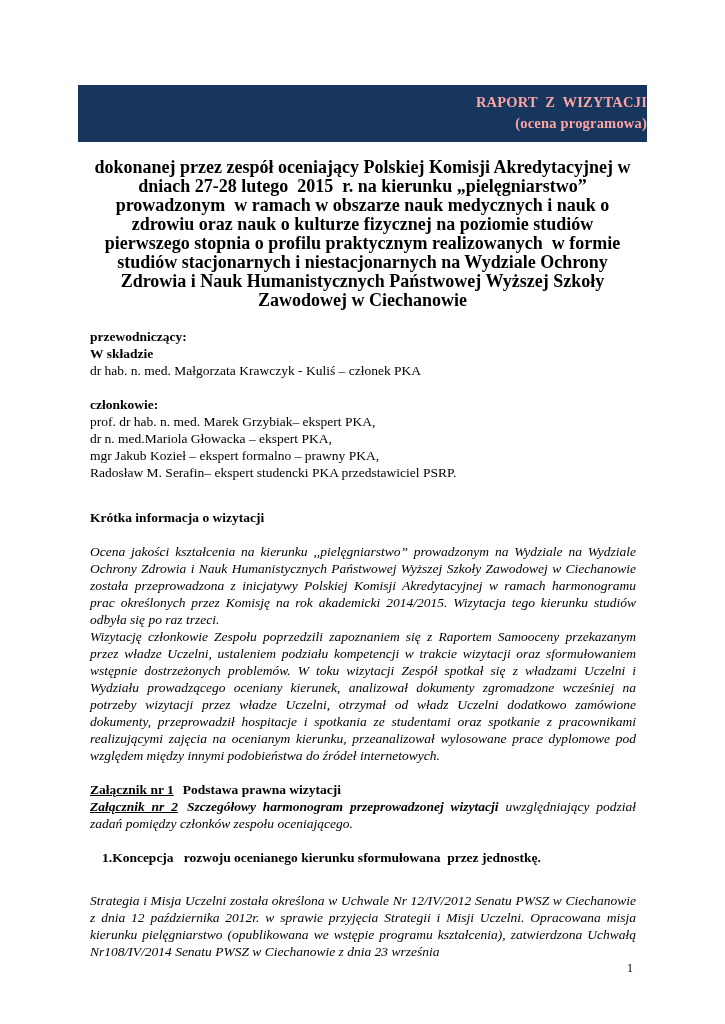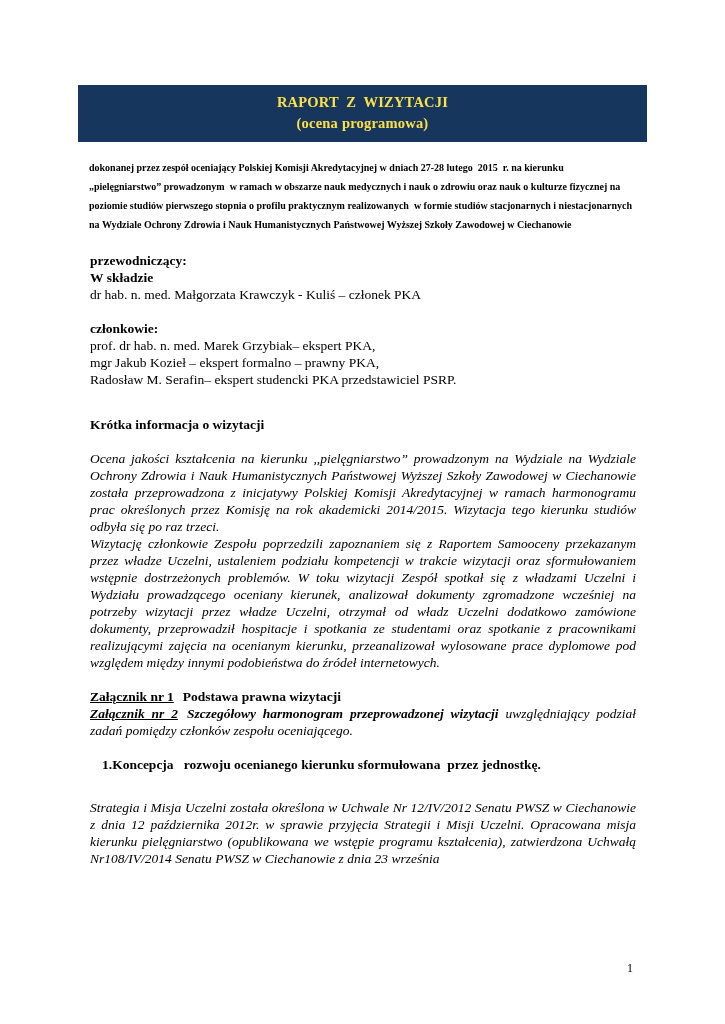--- a/index.html
+++ b/index.html
@@ -10,38 +10,38 @@
     width:725px;
     height:1024px;
     background:#ffffff;
     overflow:hidden;
     margin:0 auto;
   }
   .content { padding:85px 78px 0 78px; }
 
   .title-box {
     background:#17365d;
-    color:#fde047;
-    text-align:center;
+    color:#fca5a5;
+    text-align:right;
     padding:7px 0 8px 0;
   }
   .title-line {
     font-weight:bold;
     font-size:14.5px;
     line-height:21px;
     white-space:pre-wrap;
     letter-spacing:0.2px;
   }
 
   .intro {
     margin:16px 11px 0 11px;
     font-weight:bold;
-    font-size:10px;
+    font-size:18px;
     line-height:19px;
-    text-align:left;
+    text-align:center;
     white-space:pre-wrap;
   }
 
   .txt { font-size:13.5px; line-height:17px; }
   .inner { margin-left:12px; margin-right:11px; }
   .bold { font-weight:bold; }
   .u { text-decoration:underline; }
   .just { text-align:justify;font-style:italic; }
   .gap { height:17px; }
 
@@ -75,20 +75,21 @@
 
     <p class="intro">dokonanej przez zespół oceniający Polskiej Komisji Akredytacyjnej w dniach 27-28 lutego  2015  r. na kierunku „pielęgniarstwo” prowadzonym  w ramach w obszarze nauk medycznych i nauk o zdrowiu oraz nauk o kulturze fizycznej na poziomie studiów pierwszego stopnia o profilu praktycznym realizowanych  w formie studiów stacjonarnych i niestacjonarnych na Wydziale Ochrony Zdrowia i Nauk Humanistycznych Państwowej Wyższej Szkoły Zawodowej w Ciechanowie</p>
 
     <div class="composition inner txt">
       <div class="bold">przewodniczący:</div>
       <div class="bold">W składzie</div>
       <div>dr hab. n. med. Małgorzata Krawczyk - Kuliś – członek PKA</div>
       <div class="gap"></div>
       <div class="bold">członkowie:</div>
       <div>prof. dr hab. n. med. Marek Grzybiak– ekspert PKA,</div>
+      <div>dr n. med.Mariola Głowacka – ekspert PKA,</div>
       <div>mgr Jakub Kozieł  – ekspert formalno – prawny PKA,</div>
       <div>Radosław M. Serafin– ekspert studencki PKA przedstawiciel PSRP.</div>
     </div>
 
     <div class="section-heading inner txt">Krótka informacja o wizytacji</div>
 
     <p class="para inner txt just">Ocena jakości kształcenia na kierunku ,,pielęgniarstwo” prowadzonym na Wydziale na Wydziale Ochrony Zdrowia i Nauk Humanistycznych Państwowej Wyższej Szkoły Zawodowej w Ciechanowie została przeprowadzona z inicjatywy Polskiej Komisji Akredytacyjnej w ramach harmonogramu prac określonych przez Komisję na rok akademicki 2014/2015. Wizytacja tego kierunku studiów odbyła się po raz trzeci.</p>
     <p class="para-cont inner txt just">Wizytację członkowie Zespołu poprzedzili zapoznaniem się z Raportem Samooceny przekazanym przez władze Uczelni, ustaleniem podziału kompetencji w trakcie wizytacji oraz sformułowaniem wstępnie dostrzeżonych problemów. W toku wizytacji Zespół spotkał się z władzami Uczelni i Wydziału prowadzącego oceniany kierunek, analizował dokumenty zgromadzone wcześniej na potrzeby wizytacji przez władze Uczelni, otrzymał od władz Uczelni dodatkowo zamówione dokumenty, przeprowadził hospitacje i spotkania ze studentami oraz spotkanie z pracownikami realizującymi zajęcia na ocenianym kierunku, przeanalizował wylosowane prace dyplomowe pod względem między innymi podobieństwa do źródeł internetowych.</p>
 
     <div class="attachments inner txt">

